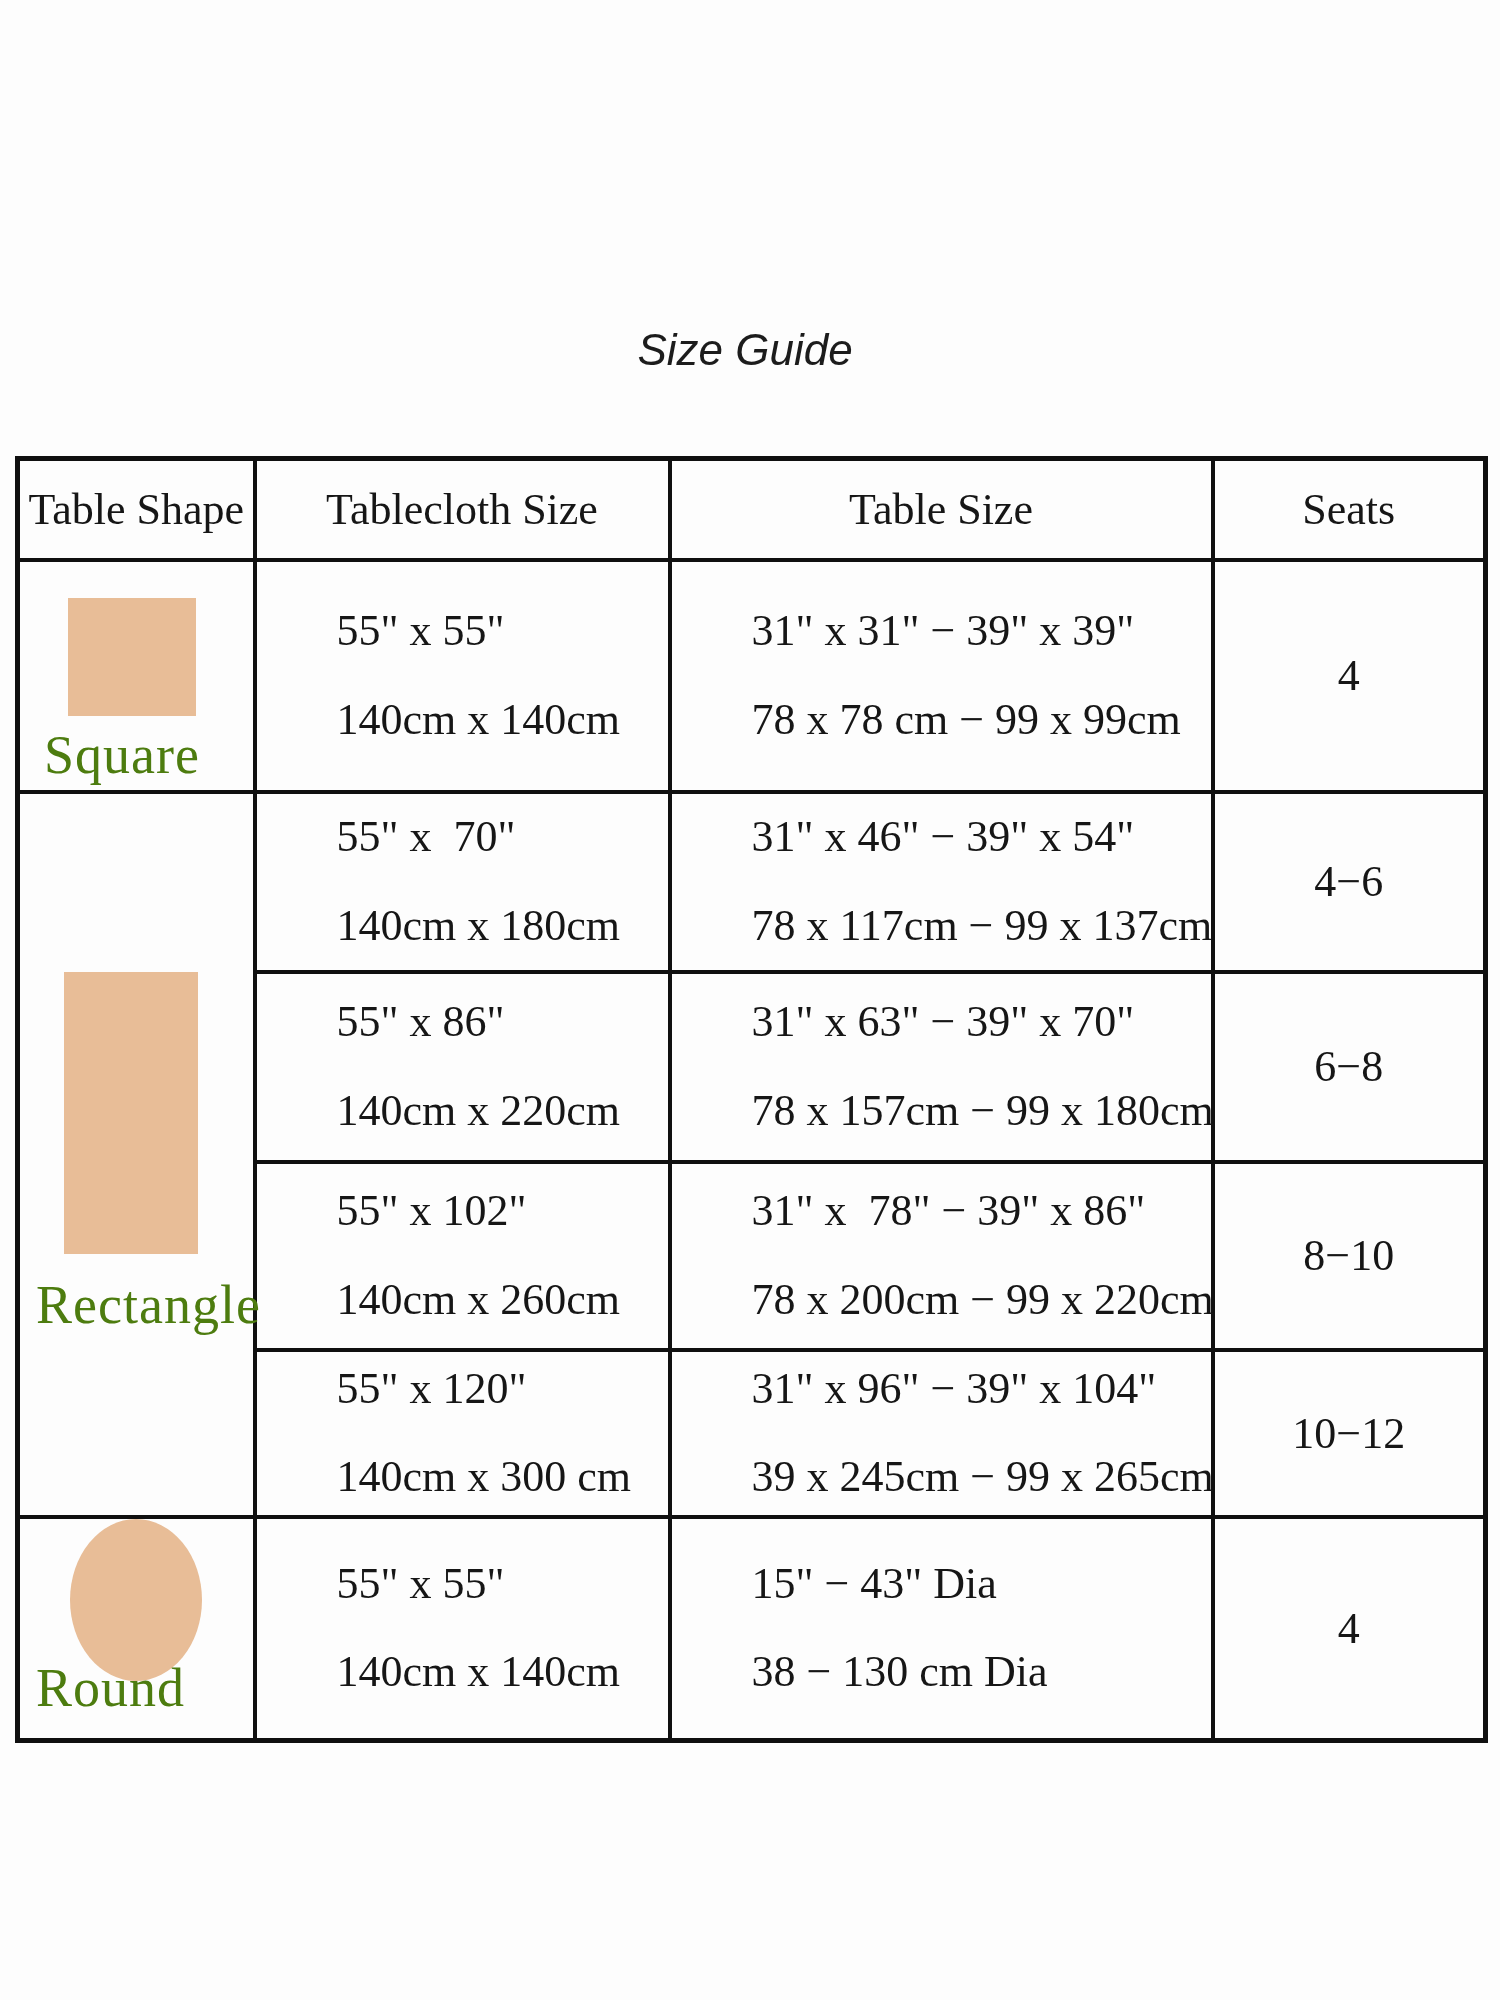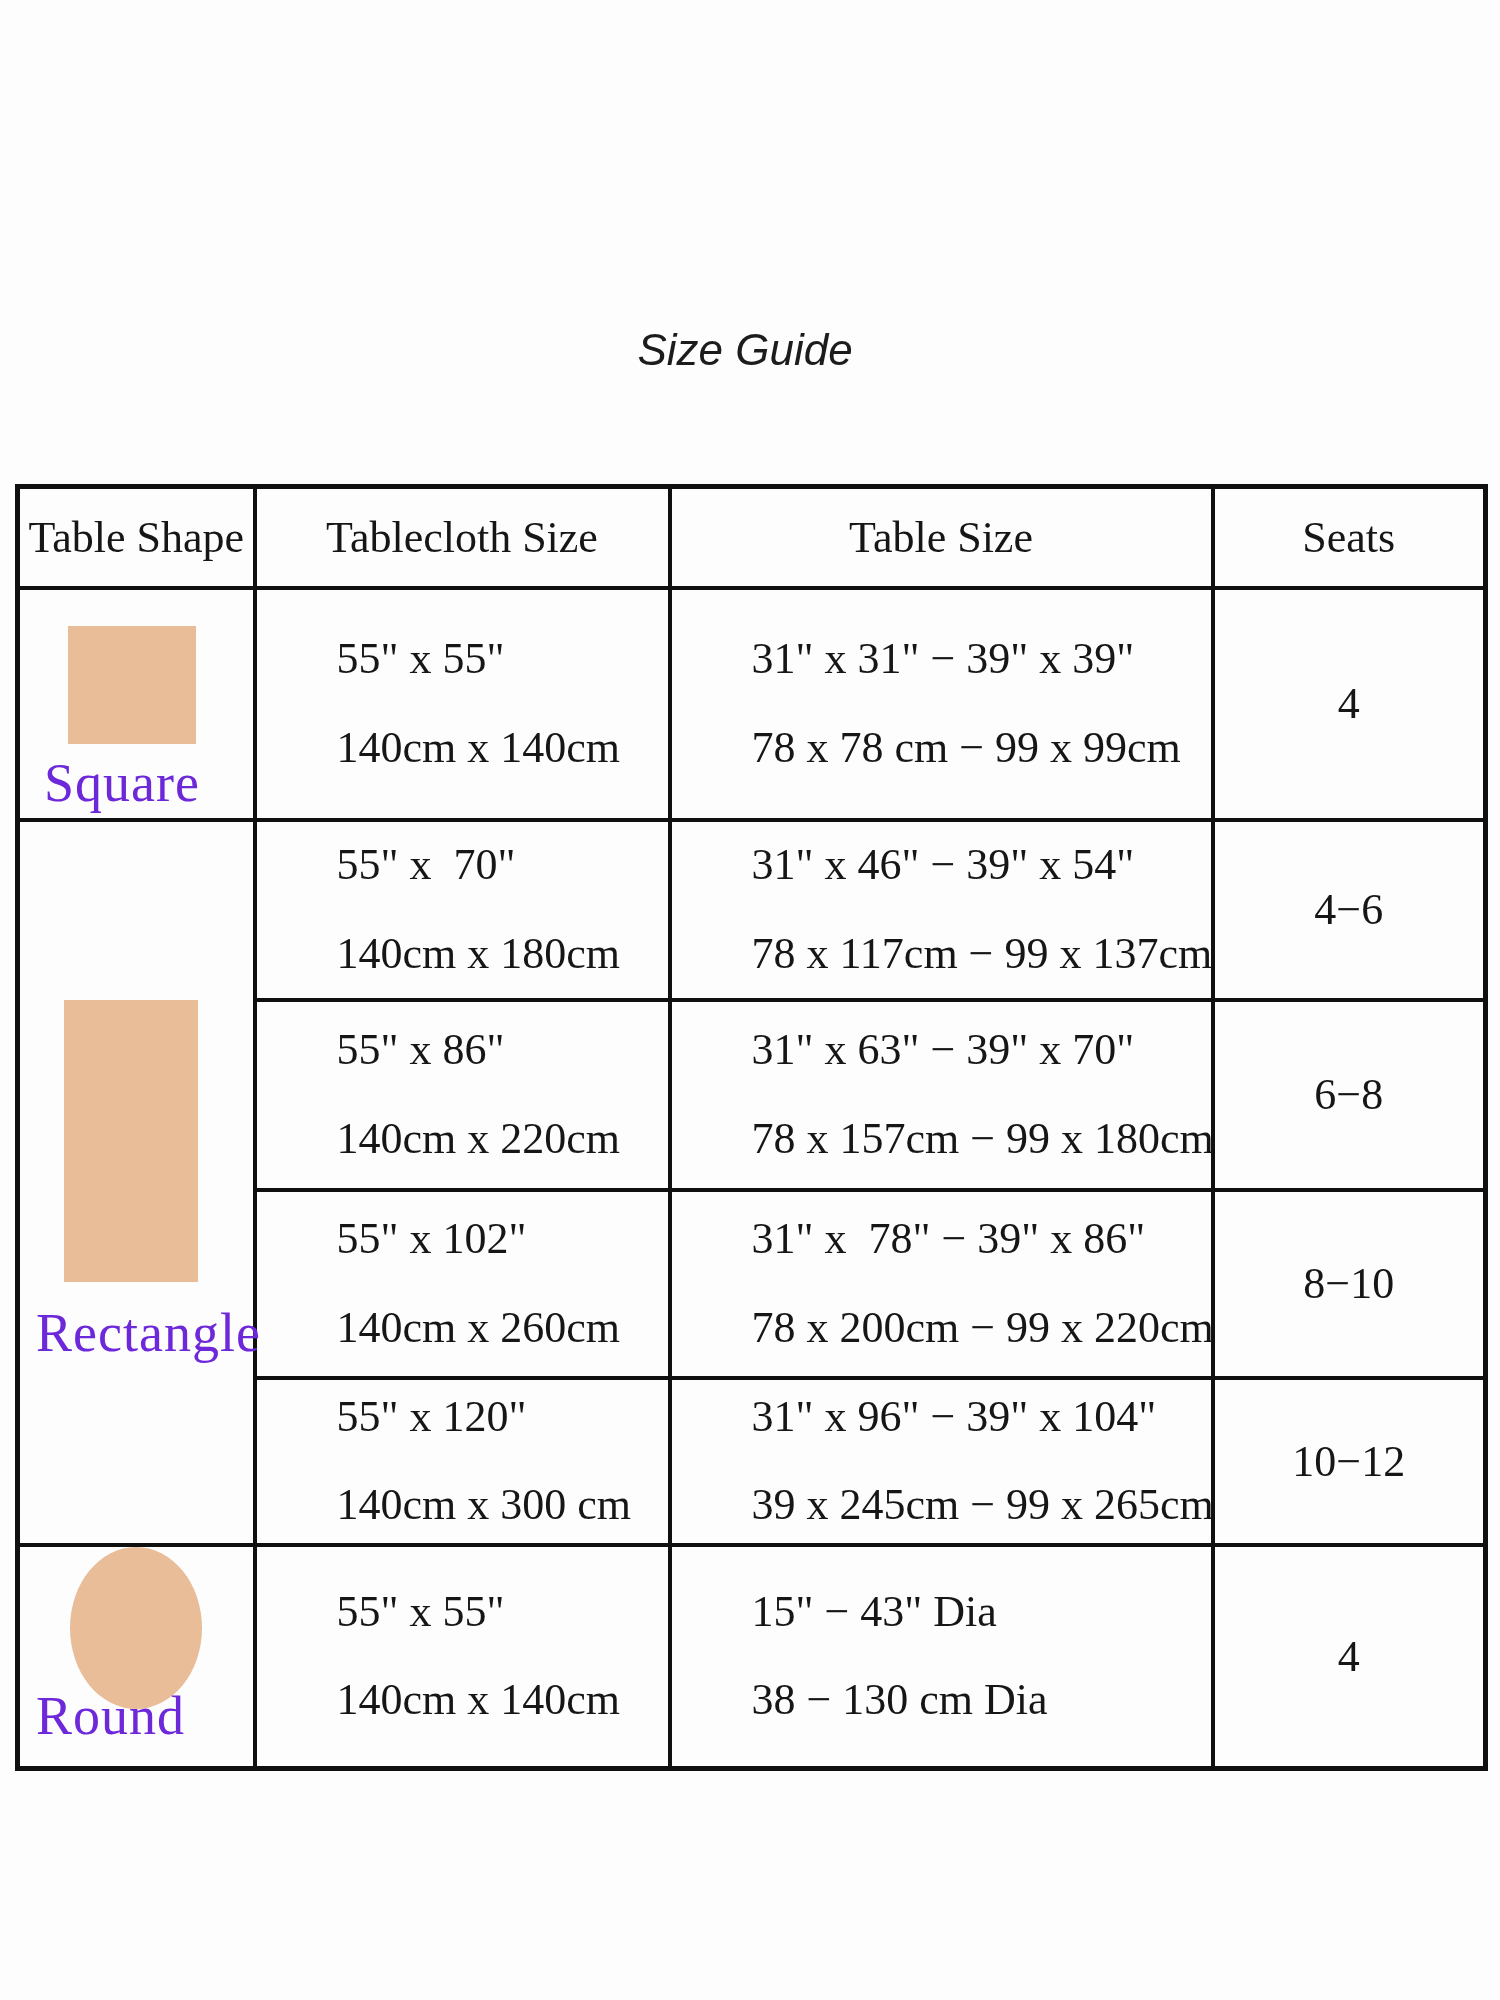--- a/index.html
+++ b/index.html
@@ -39,21 +39,21 @@
     font-weight: 400;
     line-height: 1;
     margin-top: 18px;
     color: #1c1c1c;
   }
 
   
   table.size-table {
     position: absolute;
     left: 15px;
-    top: 484px;
+    top: 456px;
     width: 1468px;
     border-collapse: collapse;
     table-layout: fixed;
     border: 5px solid #101010;
   }
   .size-table th,
   .size-table td {
     border: 4px solid #101010;
     vertical-align: middle;
     color: #161616;
@@ -110,21 +110,21 @@
   .swatch-round {
     width: 132px;
     height: 162px;
     border-radius: 50%;
     margin: 0 0 -22px 50px;
   }
   .shape-label {
     font-size: 54px;
     line-height: 1.1;
     letter-spacing: 1px;
-    color: #6d28d9;
+    color: #4d7c0f;
     position: relative;
   }
   .label-square { padding: 0 0 4px 24px; }
   .label-rect   { padding: 0 0 0 16px; }
   .label-round  { padding: 0 0 20px 16px; }
 </style>
 </head>
 <body>
 
 <div class="header-block">

